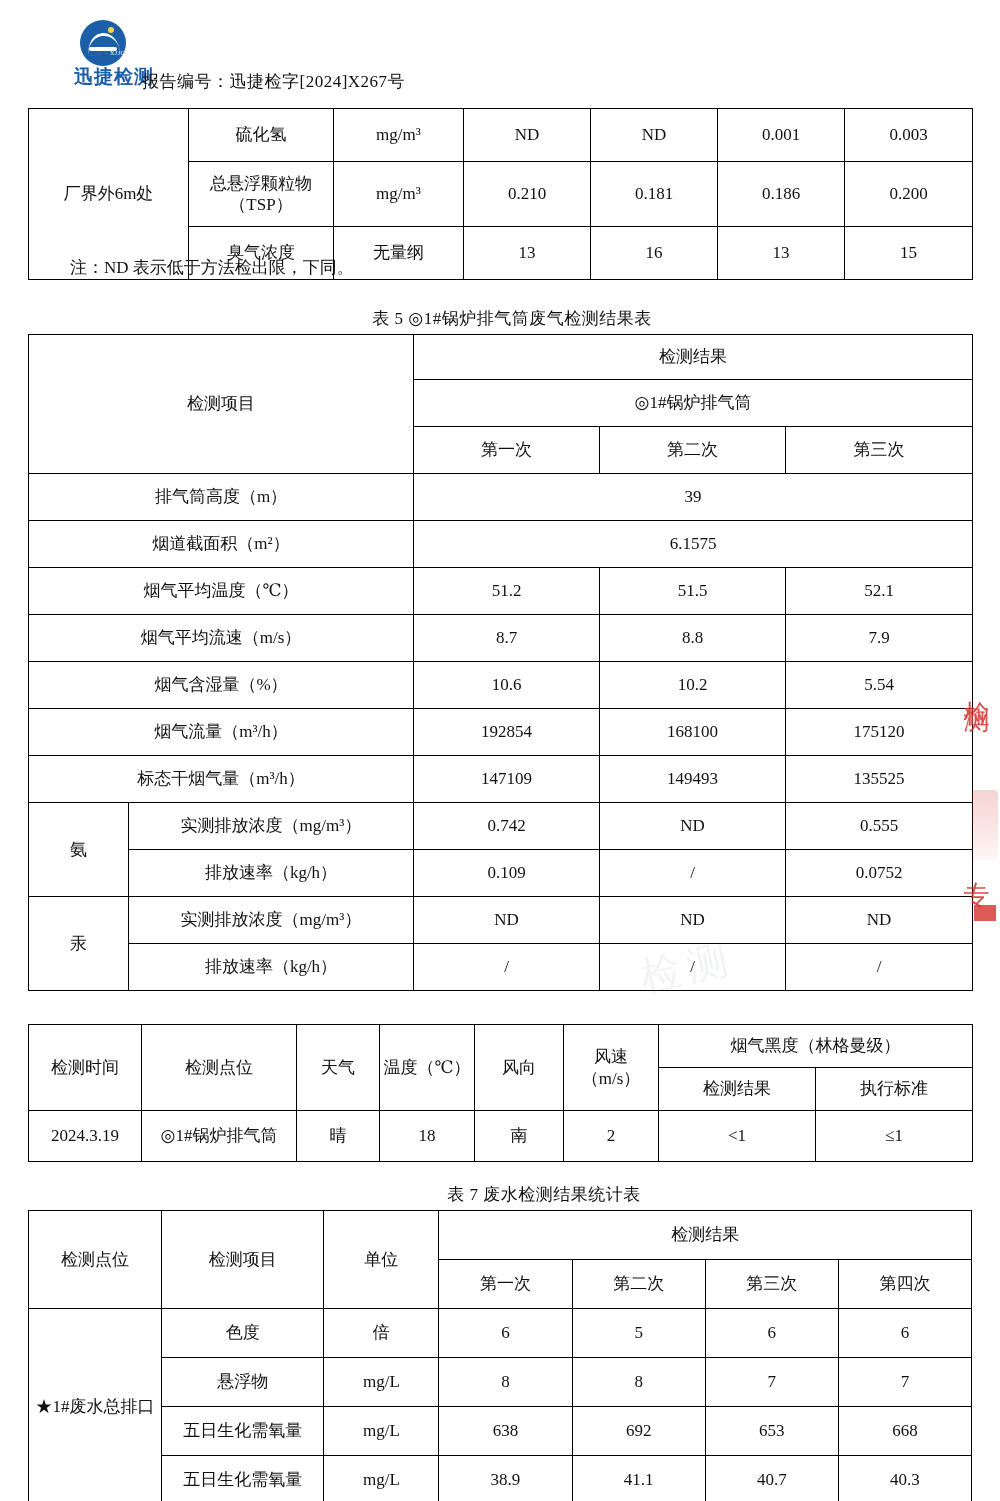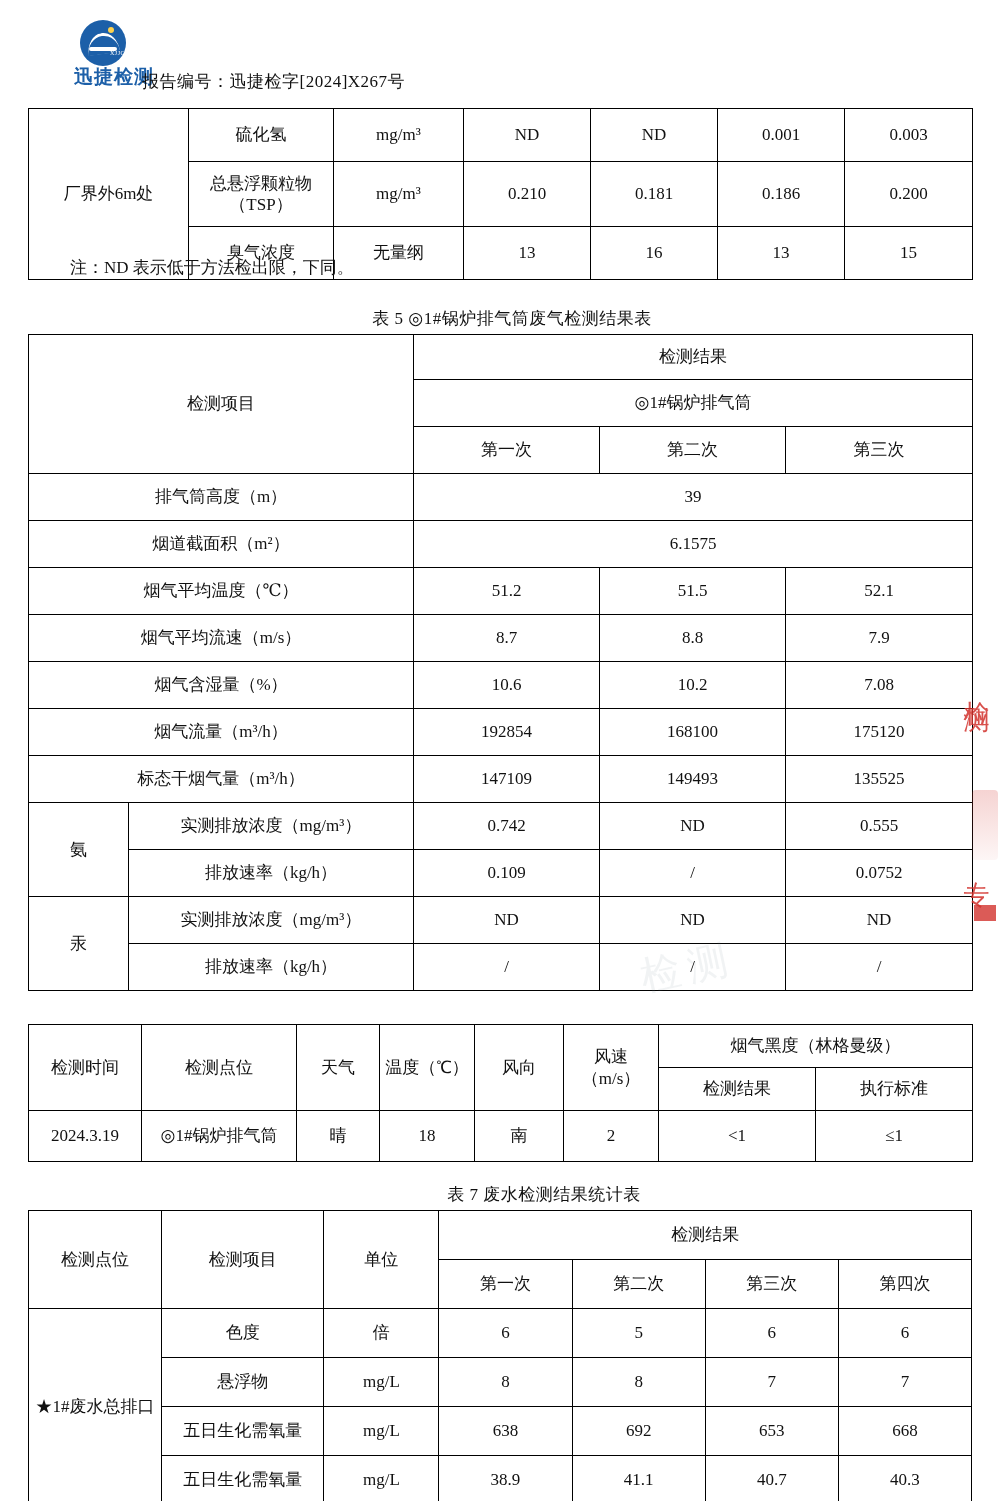--- a/index.html
+++ b/index.html
@@ -144,21 +144,21 @@
   #table5 td { height: 38px; }
 
   #t6title { top: 997px; }
   #table6 { position: absolute; left: 28px; top: 1024px; width: 944px; }
   #table6 td { height: 32px; }
 
   #t7title { top: 1183px; margin-left: 32px; }
   #table7 { position: absolute; left: 28px; top: 1210px; width: 944px; }
   #table7 td { height: 40px; }
 
-  .bold { font-weight: bold; font-family: Liberation Serif, serif; }
+  .bold { font-weight: bold; }
 
   
   .stamp {
     position: absolute;
     right: 6px;
     color: #d2322d;
     font-family: "Liberation Serif", serif;
     opacity: 0.85;
   }
   .stamp-1 { top: 680px; font-size: 26px; writing-mode: vertical-rl; letter-spacing: 6px; }
@@ -278,21 +278,21 @@
       <tr>
         <td colspan="2" class="outer-left">烟气平均流速（m/s）</td>
         <td>8.7</td>
         <td>8.8</td>
         <td class="outer-right">7.9</td>
       </tr>
       <tr>
         <td colspan="2" class="outer-left">烟气含湿量（%）</td>
         <td>10.6</td>
         <td>10.2</td>
-        <td class="outer-right">7.08</td>
+        <td class="outer-right">5.54</td>
       </tr>
       <tr>
         <td colspan="2" class="outer-left">烟气流量（m³/h）</td>
         <td>192854</td>
         <td>168100</td>
         <td class="outer-right">175120</td>
       </tr>
       <tr>
         <td colspan="2" class="outer-left">标态干烟气量（m³/h）</td>
         <td>147109</td>

